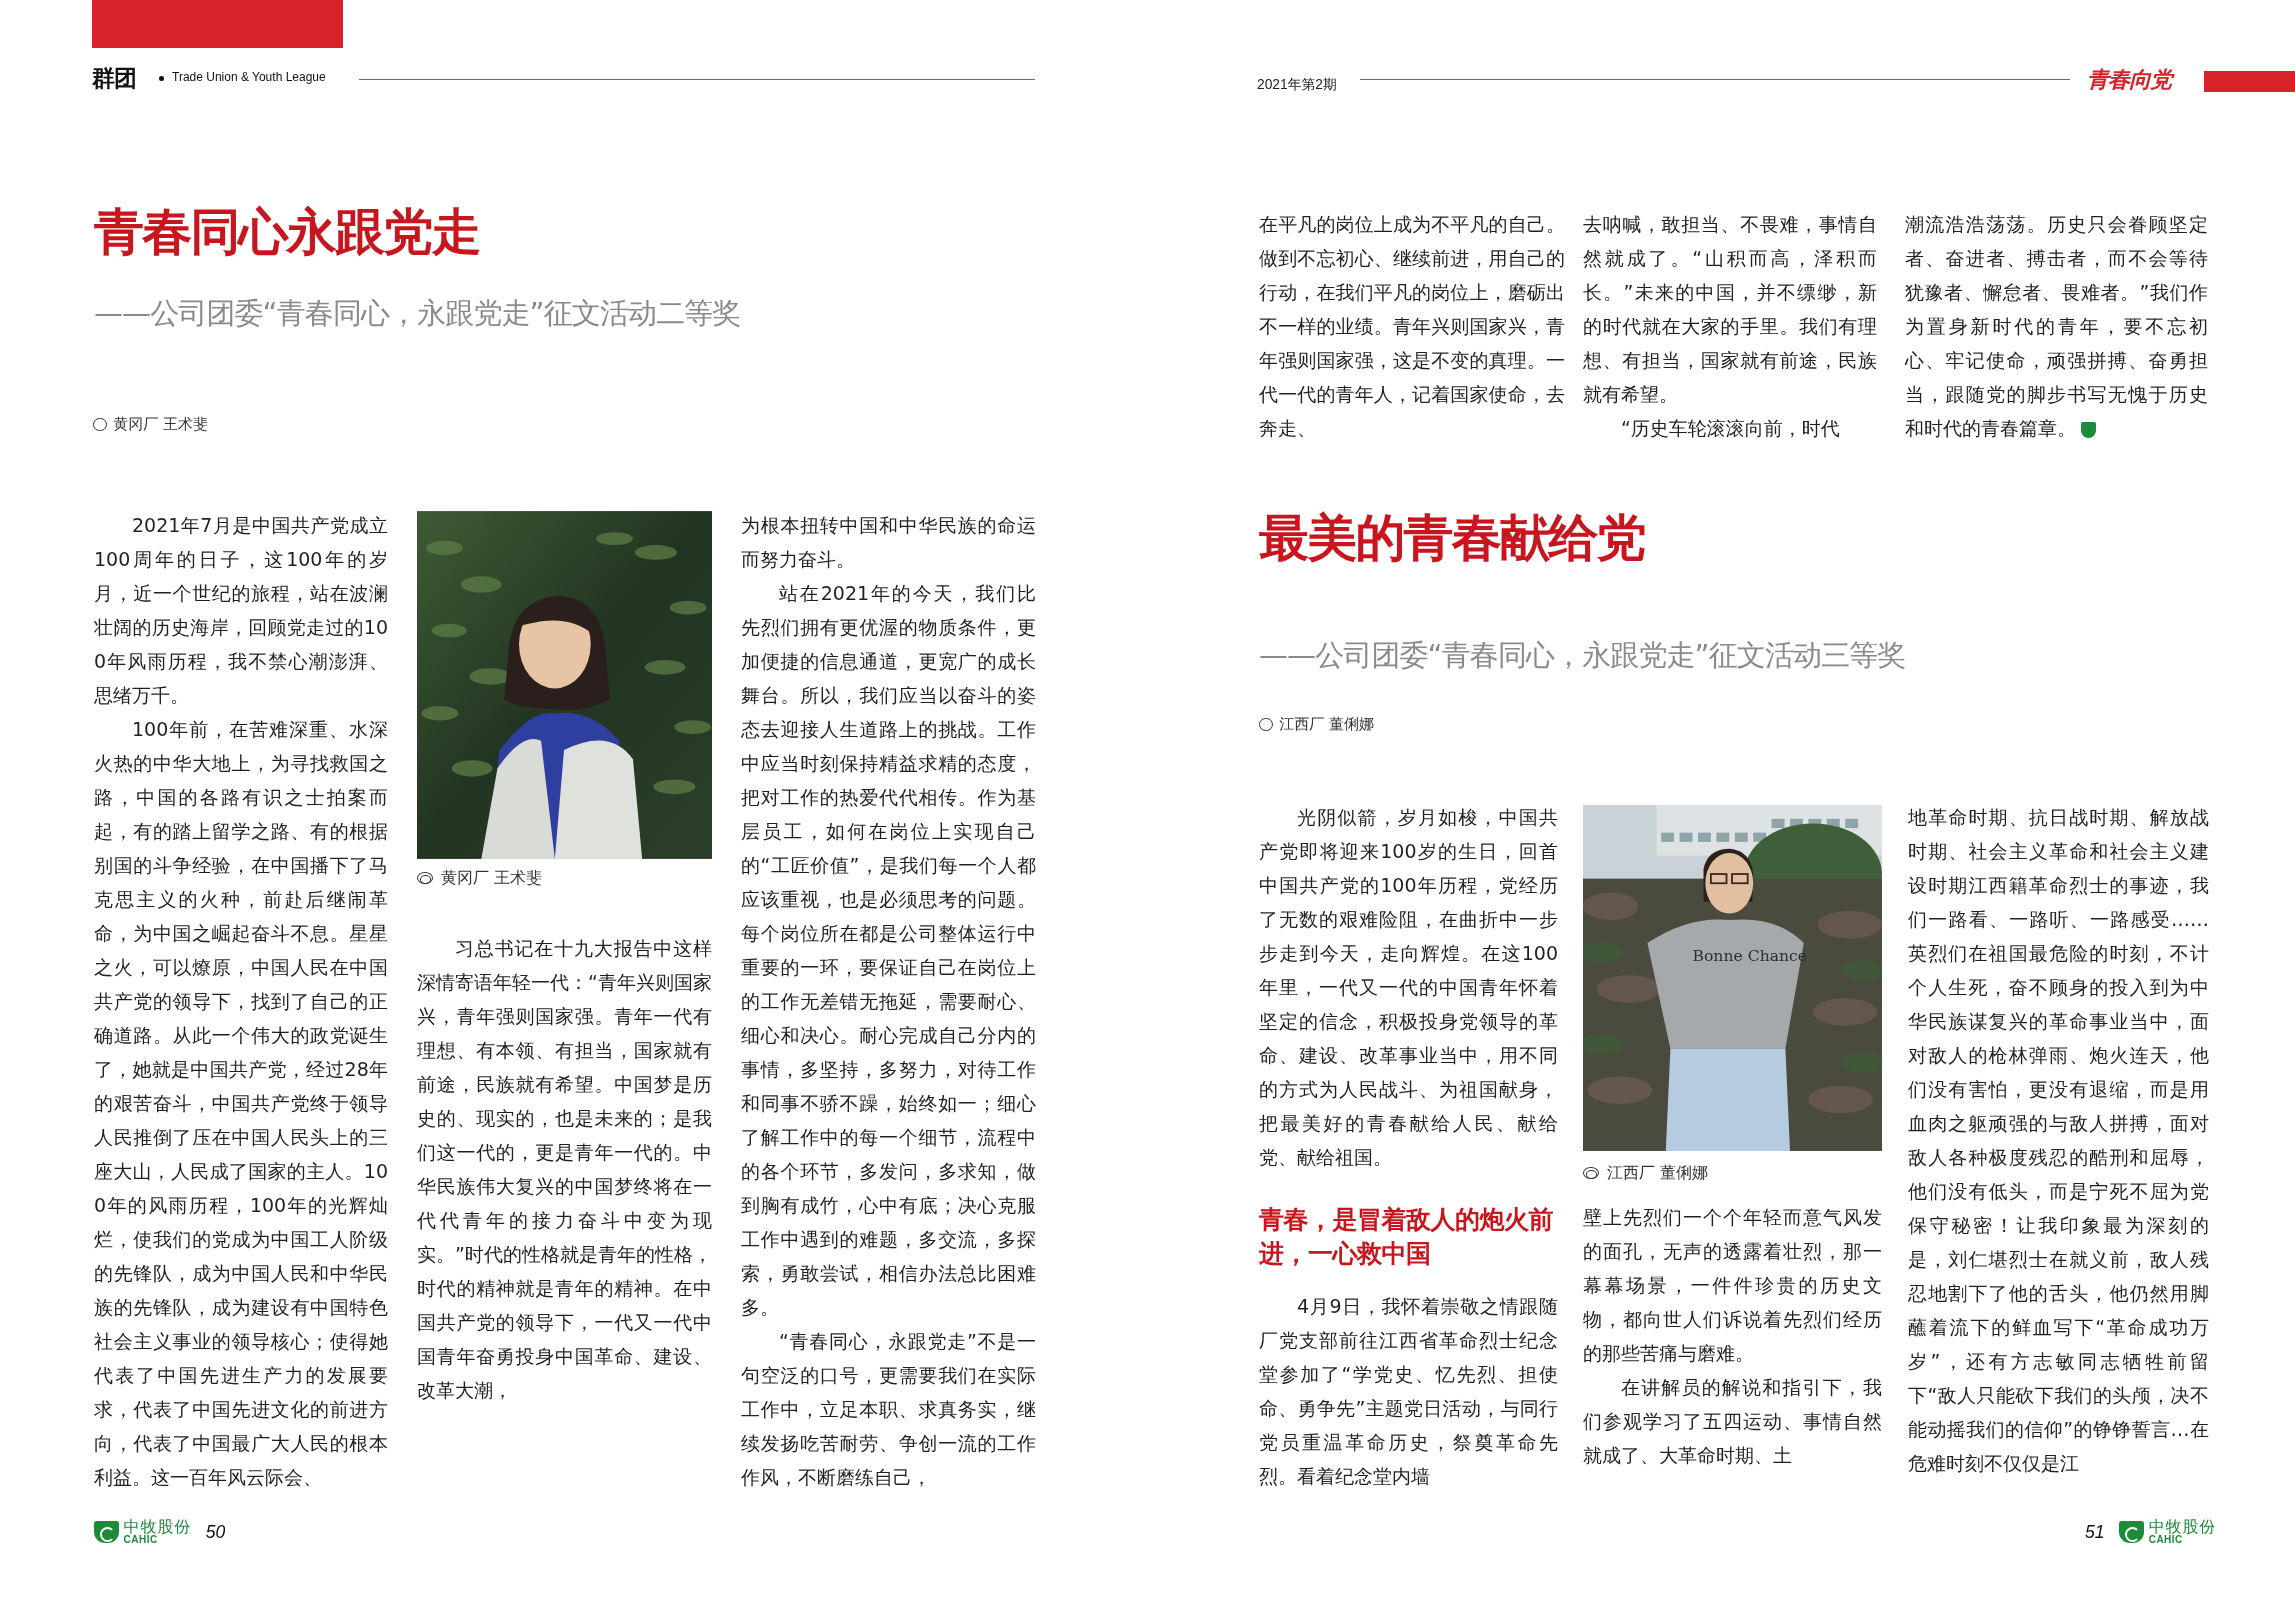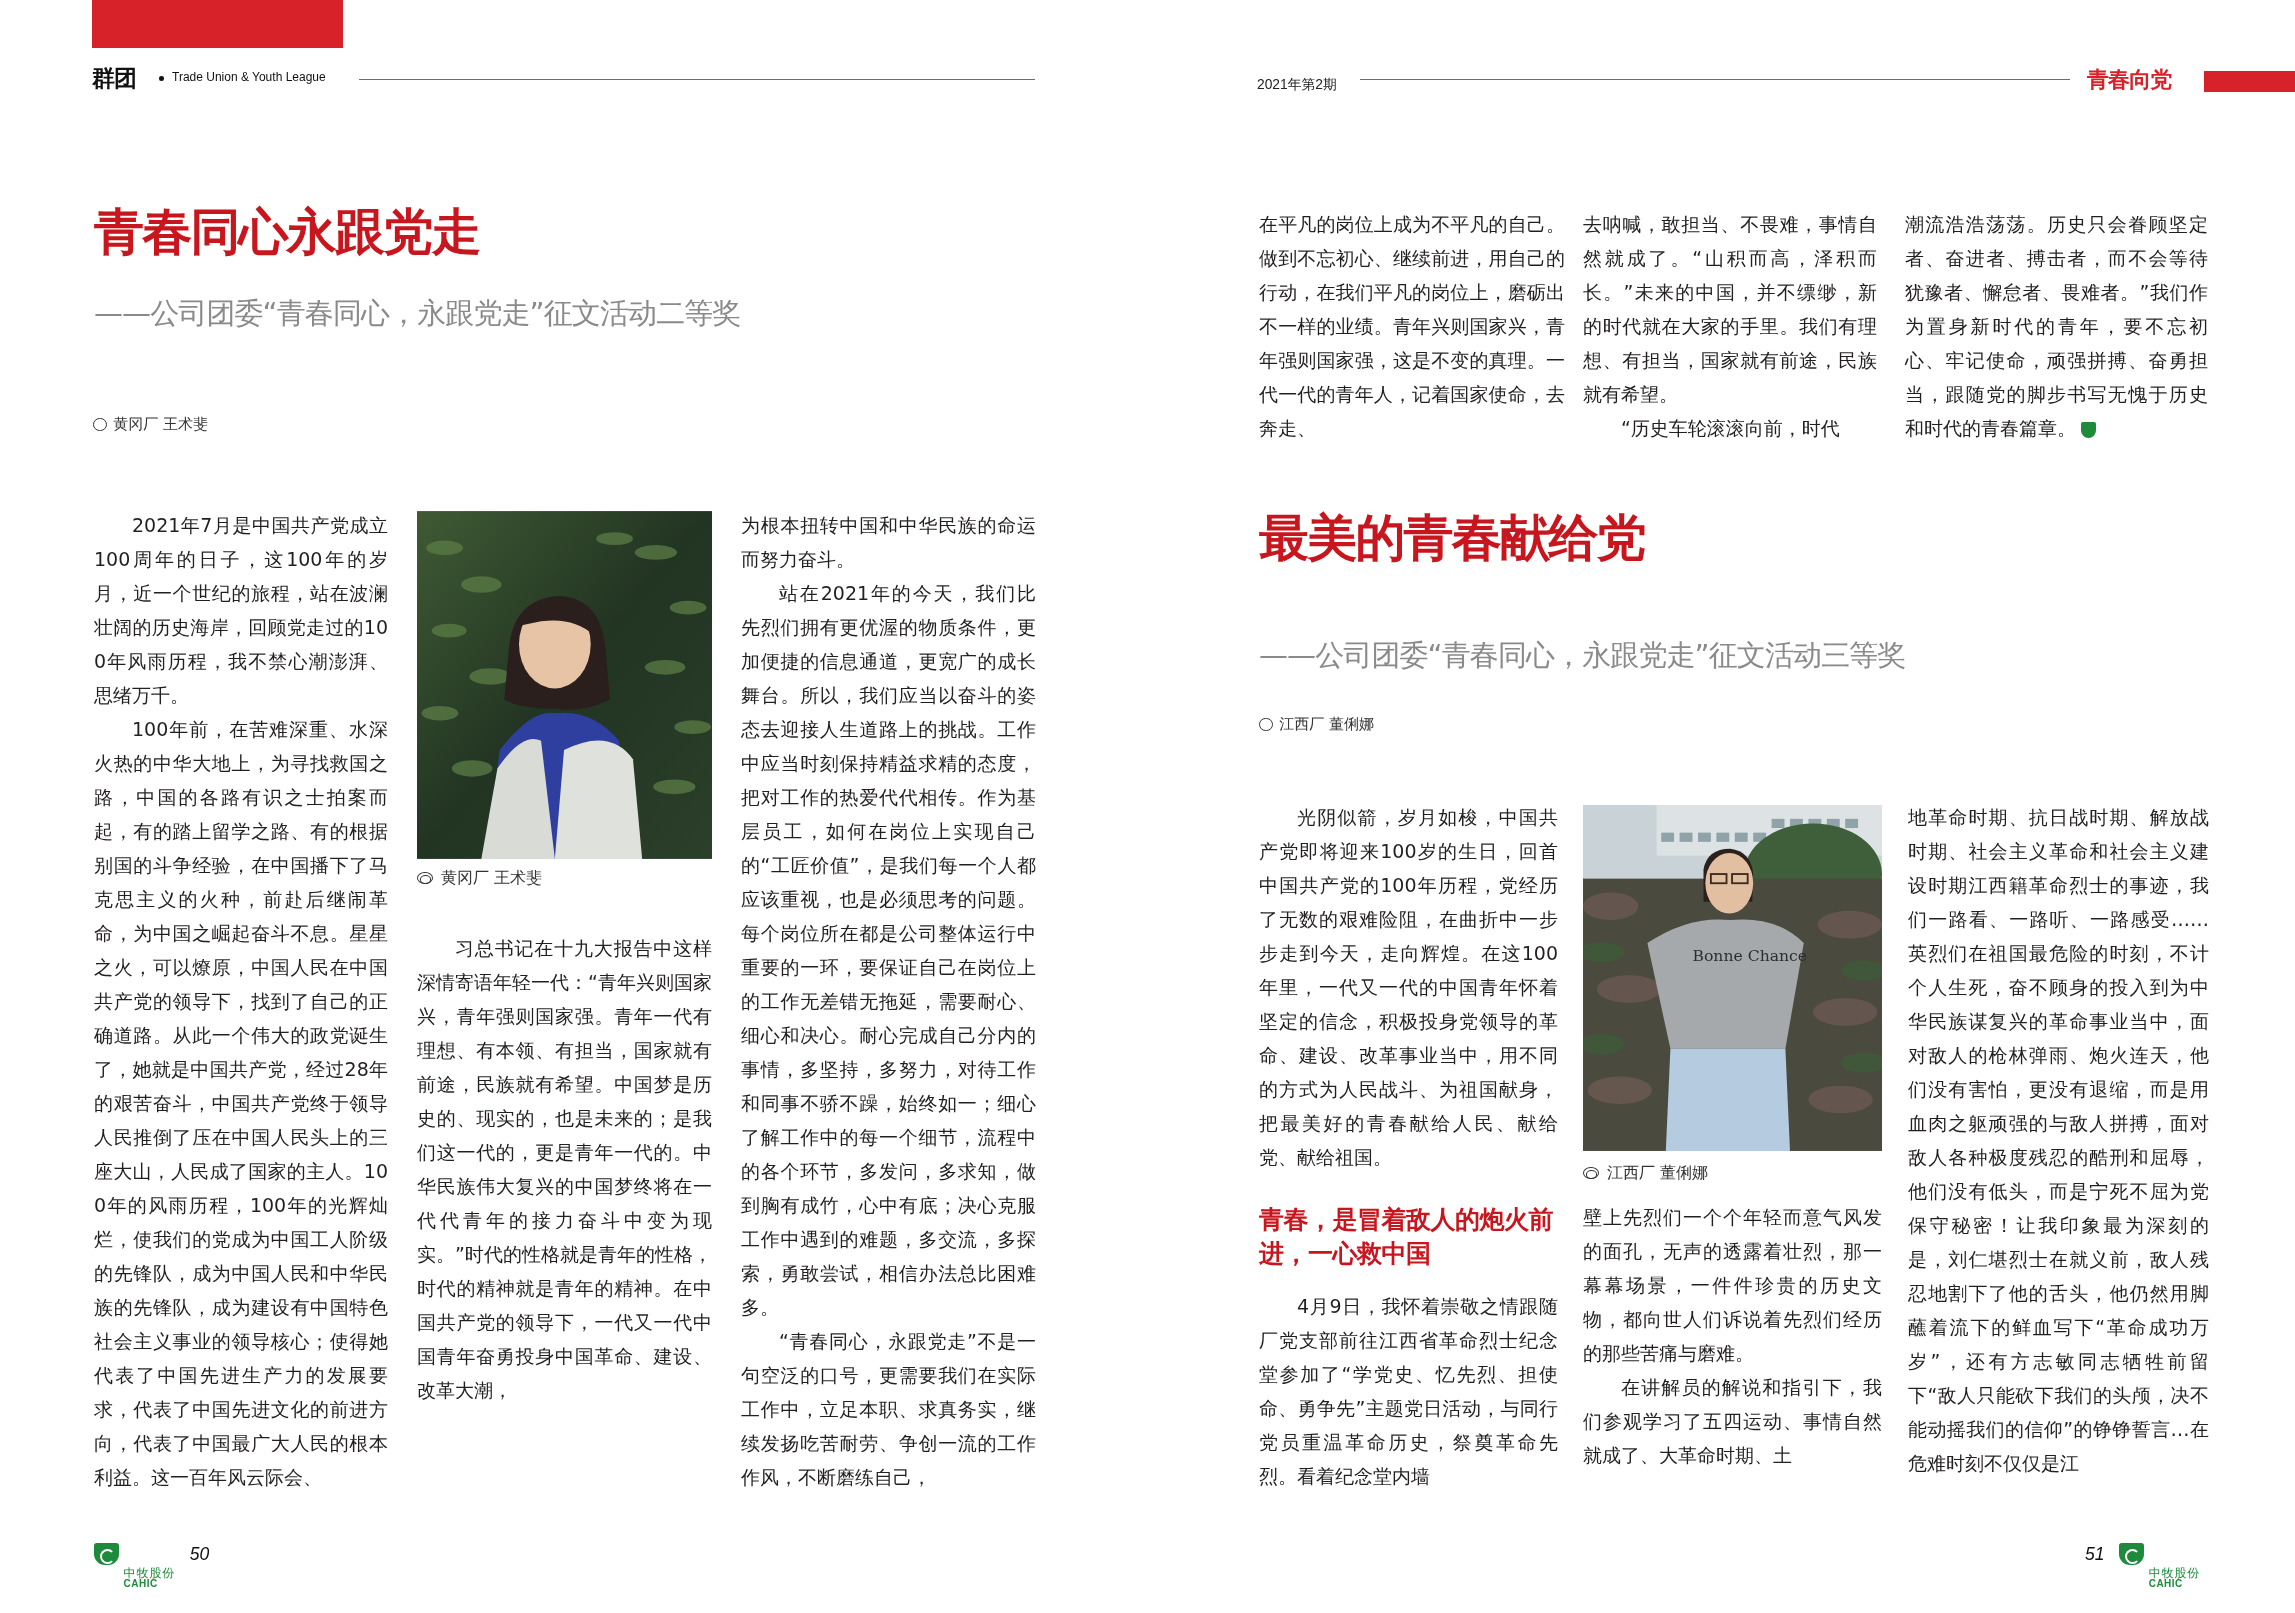--- a/index.html
+++ b/index.html
@@ -5,39 +5,39 @@
   * { margin:0; padding:0; box-sizing:border-box; }
   html, body { width:2295px; height:1613px; background:#ffffff; overflow:hidden; }
   body { position:relative; font-family:"DejaVu Sans","Liberation Sans",sans-serif; color:#231f20; }
   .abs { position:absolute; }
   .red-block { background:#d7222a; }
   .section-cn { font-family:"DejaVu Sans",sans-serif; font-weight:bold; font-size:23px; color:#111; letter-spacing:-0.9px; }
   .section-en { font-family:"Liberation Sans",sans-serif; font-size:12px; color:#111; }
   .dot { width:4.6px; height:4.6px; background:#111; border-radius:50%; }
   .rule { height:1.4px; background:#6d6d6d; }
   .issue { font-family:"Liberation Sans",sans-serif; font-size:13.8px; color:#222; }
-  .column-tag { font-family:"DejaVu Sans",sans-serif; font-weight:bold; font-size:22px; color:#d7222a; letter-spacing:-0.9px; }
+  .column-tag { font-family:"DejaVu Sans",sans-serif; font-weight:bold; font-style:italic; font-size:22px; color:#d7222a; letter-spacing:-0.9px; }
   .title { font-family:"DejaVu Sans",sans-serif; font-weight:bold; color:#c8161e; font-size:50px; letter-spacing:-1.8px; line-height:1.1; white-space:nowrap; }
   .subtitle { font-family:"DejaVu Sans",sans-serif; color:#8a8a8c; font-size:29px; letter-spacing:-0.9px; white-space:nowrap; }
   .byline { font-family:"DejaVu Sans",sans-serif; font-size:15px; color:#333; white-space:nowrap; }
   .byline .circle { display:inline-block; width:13.8px; height:13.8px; border:0.9px solid #333; border-radius:50%; vertical-align:-2.3px; margin-right:6.4px; }
   .col { font-family:"DejaVu Sans",sans-serif; font-size:19px; line-height:34px; color:#231f20; text-align:justify; text-justify:inter-character; word-break:break-all; }
   .col p { text-indent:2em; }
   .col p.cont { text-indent:0; }
   .col.tight { line-height:34px; }
   .caption { font-family:"DejaVu Sans",sans-serif; font-size:16px; color:#333; white-space:nowrap; }
   .caption .dbl { display:inline-block; width:15.6px; height:12px; border:0.9px solid #333; border-radius:50%; position:relative; vertical-align:-1.4px; margin-right:8.3px; }
   .caption .dbl::after { content:""; position:absolute; left:2.3px; top:1.8px; width:9.2px; height:6.4px; border:0.9px solid #333; border-radius:50%; }
   .photo { overflow:hidden; }
   .subhead { font-family:"DejaVu Sans",sans-serif; font-weight:bold; color:#c8161e; font-size:25px; line-height:34px; letter-spacing:-0.5px; }
   .footer-logo { display:flex; align-items:center; gap:4.6px; }
   .logo-mark { width:25px; height:22px; background:#1e8a3c; border-radius:2.8px 2.8px 11px 11px; position:relative; }
   .logo-mark::before { content:""; position:absolute; left:6.4px; top:6.4px; width:11px; height:11px; border:2.3px solid #fff; border-radius:50%; border-right-color:transparent; }
   .logo-text { display:flex; flex-direction:column; line-height:1; }
-  .logo-cn { font-family:"DejaVu Serif",serif; font-size:12px; color:#1e8a3c; letter-spacing:0.9px;margin-top:48px; }
+  .logo-cn { font-family:"DejaVu Serif",serif; font-size:16px; color:#1e8a3c; letter-spacing:0.9px; }
   .logo-en { font-family:"Liberation Sans",sans-serif; font-weight:bold; font-size:10px; color:#1e8a3c; letter-spacing:0.5px; }
   .pagenum { font-family:"Liberation Sans",sans-serif; font-size:17.5px; color:#111;font-style:italic; }
   .end-mark { display:inline-block; width:15.6px; height:15.6px; background:#1e8a3c; border-radius:1.8px 1.8px 7.4px 7.4px; vertical-align:-2.8px; margin-left:4.6px; }
 </style>
 </head>
 <body>
 
 <div class="abs red-block" style="left:92px;top:0;width:251px;height:48px;"></div>
 <div class="abs section-cn" style="left:92px;top:63px;">群团</div>
 <div class="abs dot" style="left:159px;top:76px;"></div>

